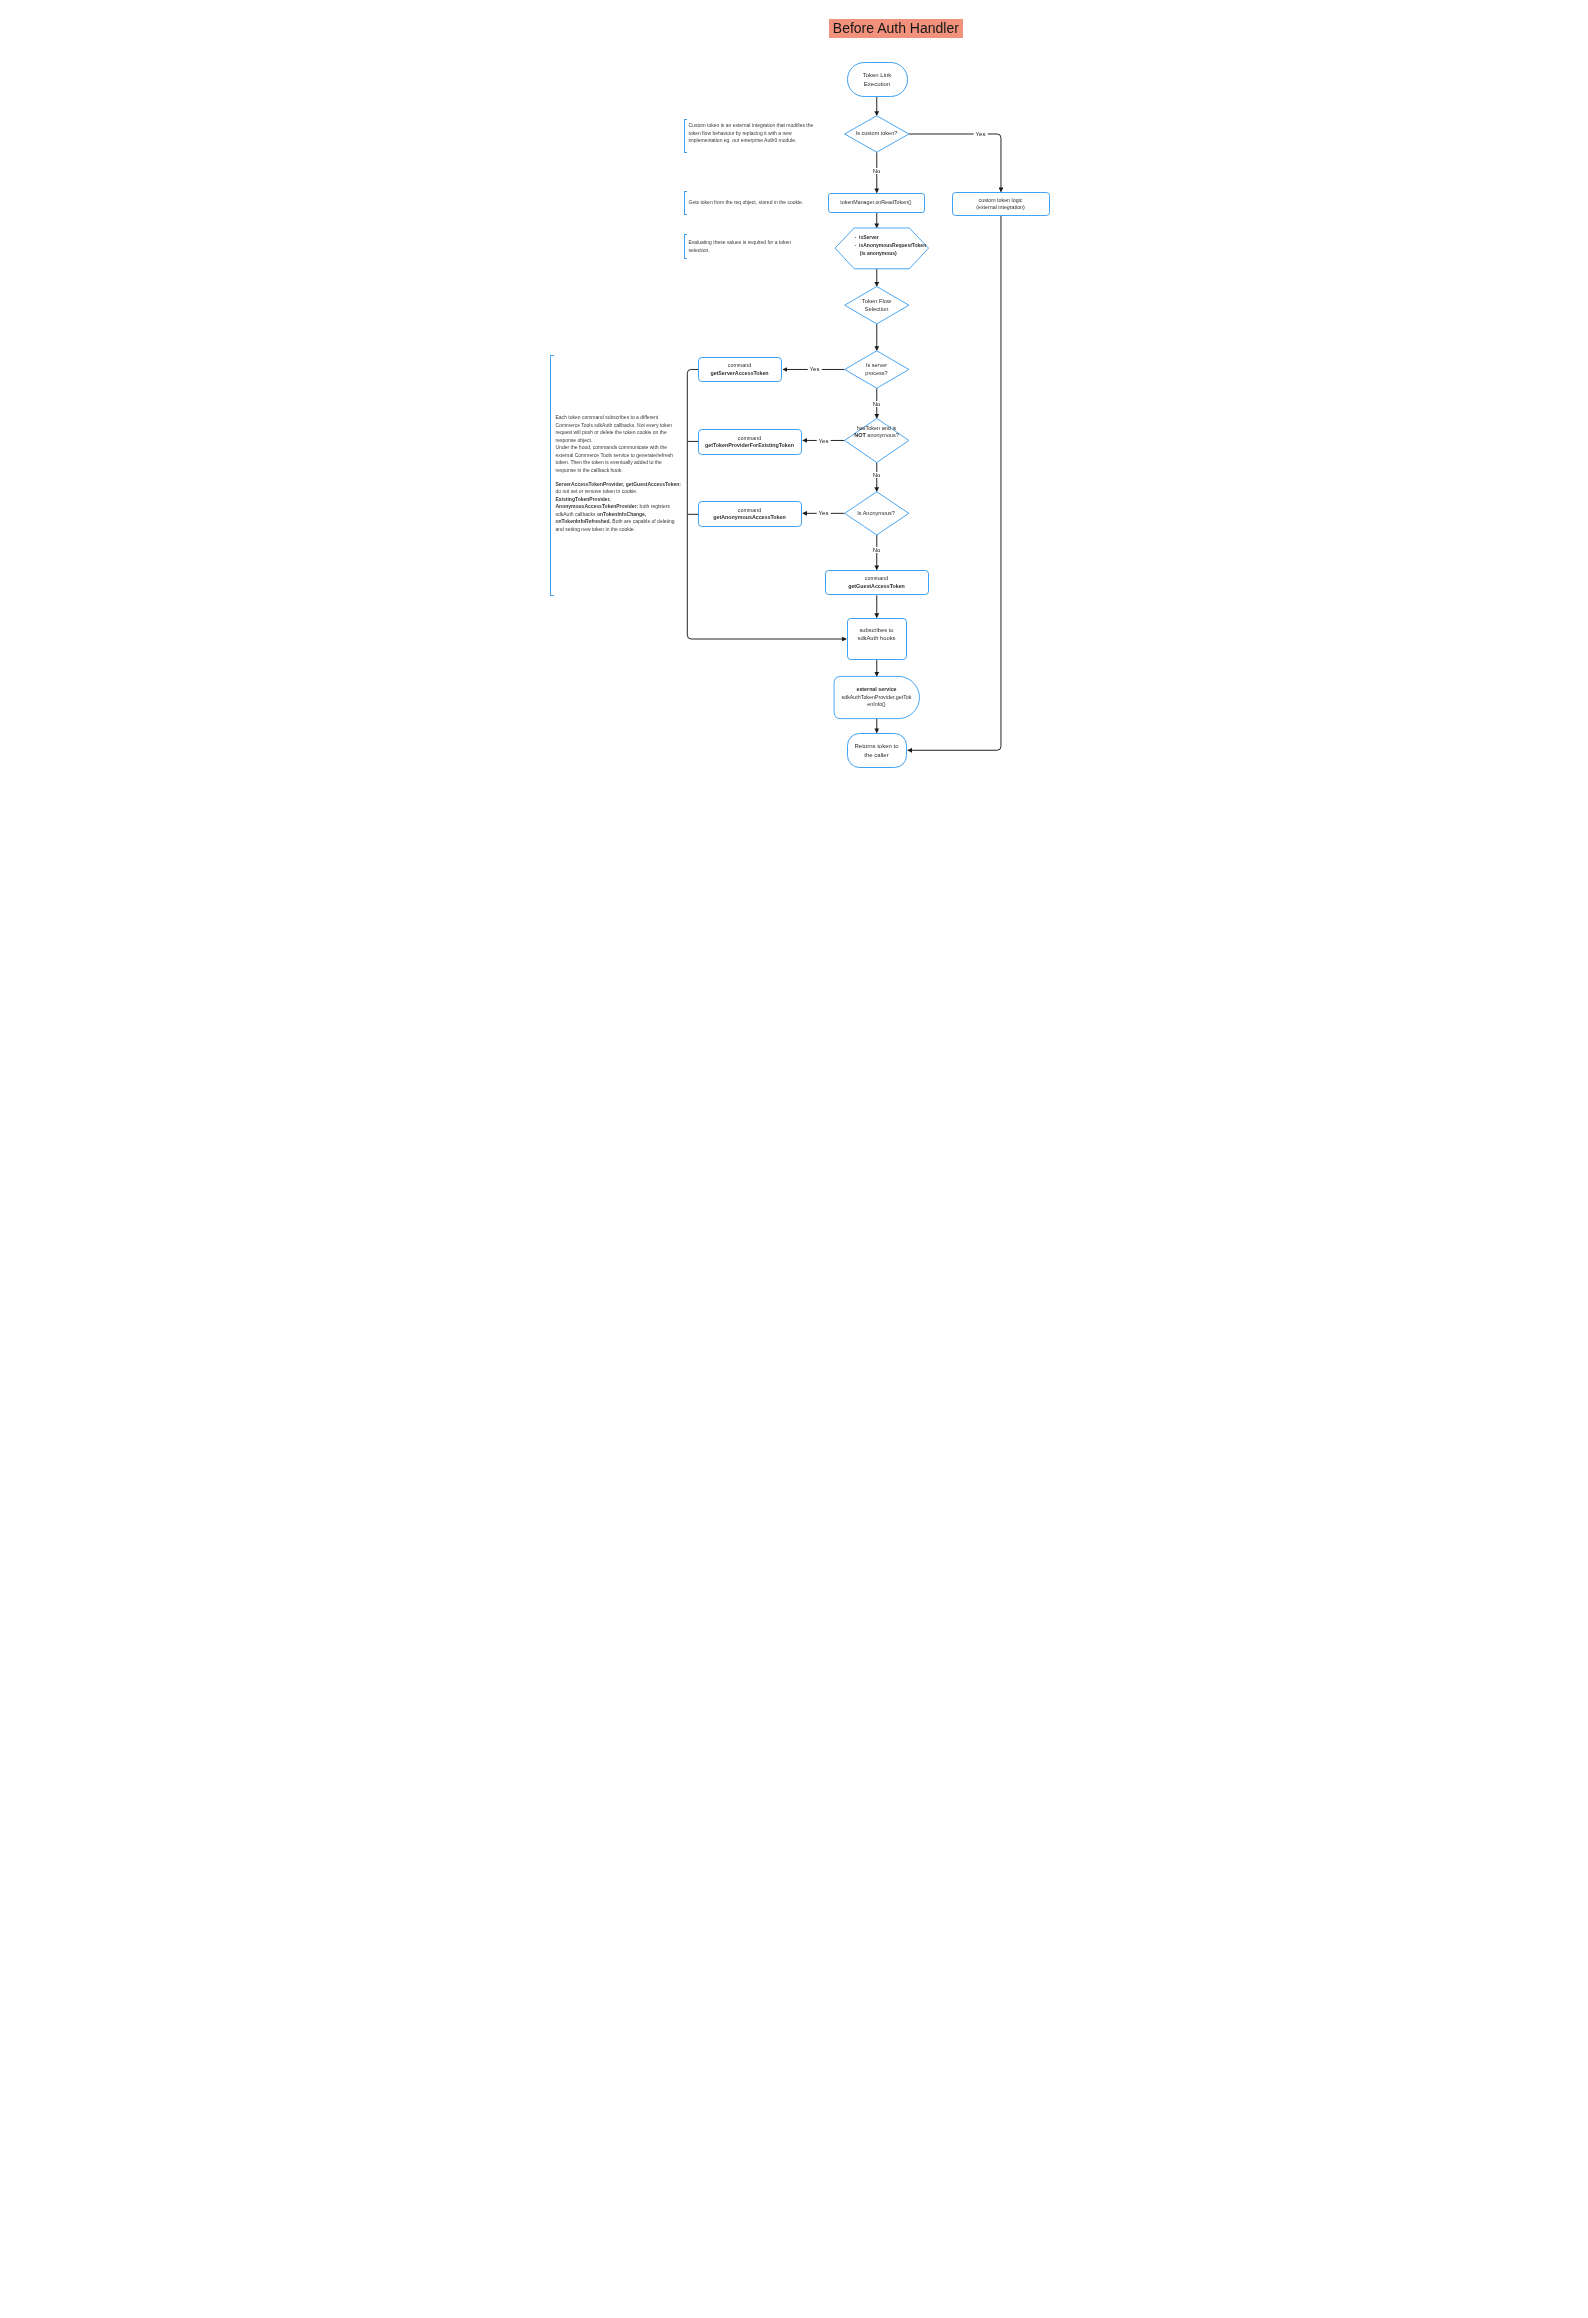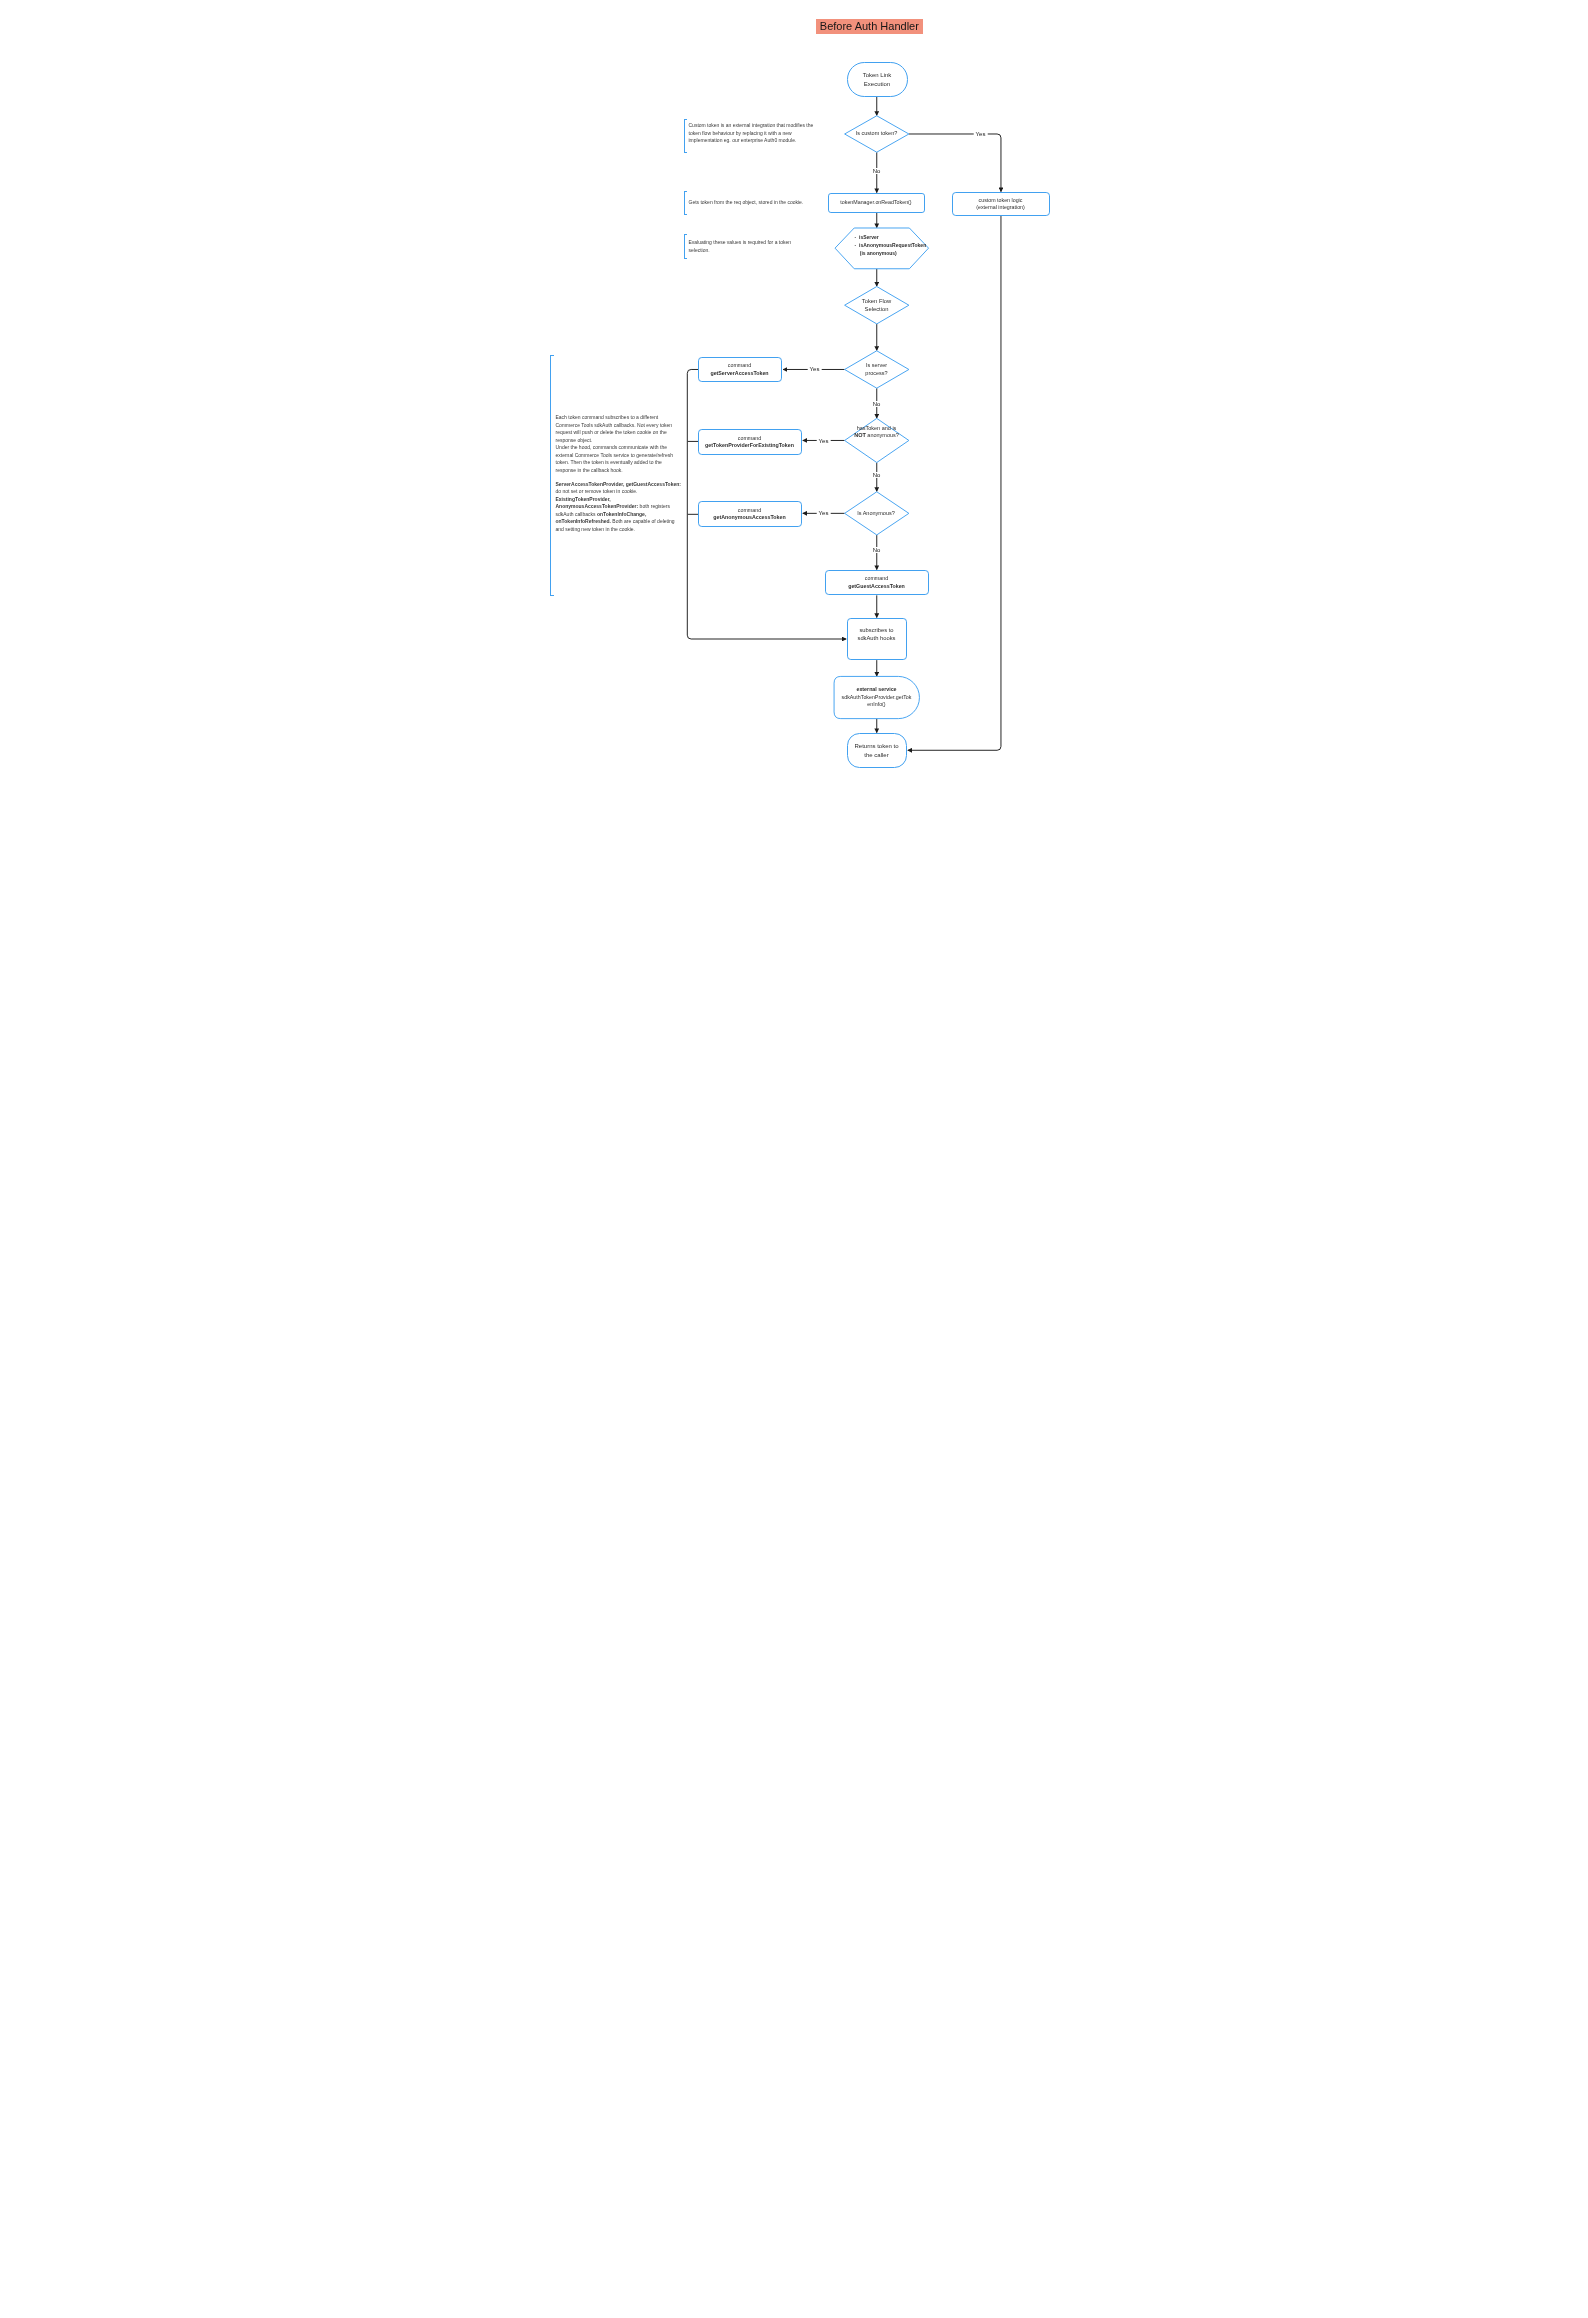--- a/index.html
+++ b/index.html
@@ -38,22 +38,22 @@
   .note-text p{margin:0;}
   .note-text p.gap{margin-top:6.7px;}
   .bracket{
     position:absolute;width:3.8px;box-sizing:border-box;
     border-left:1.4px solid var(--accent);
     border-top:1.4px solid var(--accent);
     border-bottom:1.4px solid var(--accent);
   }
   .b{font-weight:700;}
   .title{
-    position:absolute;left:286px;top:19px;padding:1.4px 4.3px;
-    font-size:11px;color:#161616;white-space:nowrap;
+    position:absolute;left:299px;top:19px;padding:1.4px 4.3px;
+    font-size:14px;color:#161616;white-space:nowrap;
   }
   .hex-row{display:flex;gap:2.9px;font-weight:700;font-size:5px;line-height:1.6;align-items:flex-start;}
   .hex-indent{padding-left:5.3px;}
 </style>
 </head>
 <body>
 
 <div class="canvas">
 
   <svg class="layer" viewBox="0 0 1103 1611" width="529" height="773">

